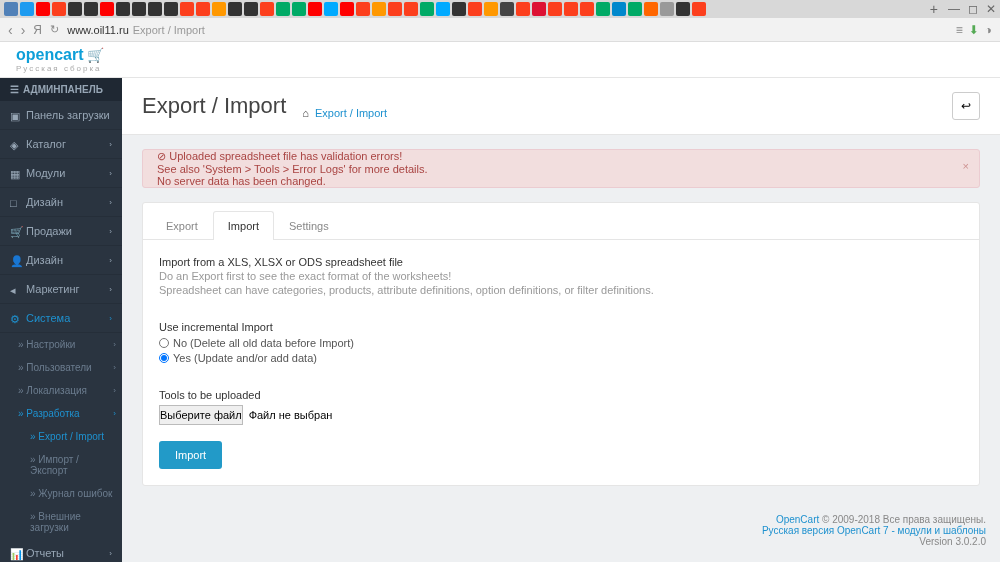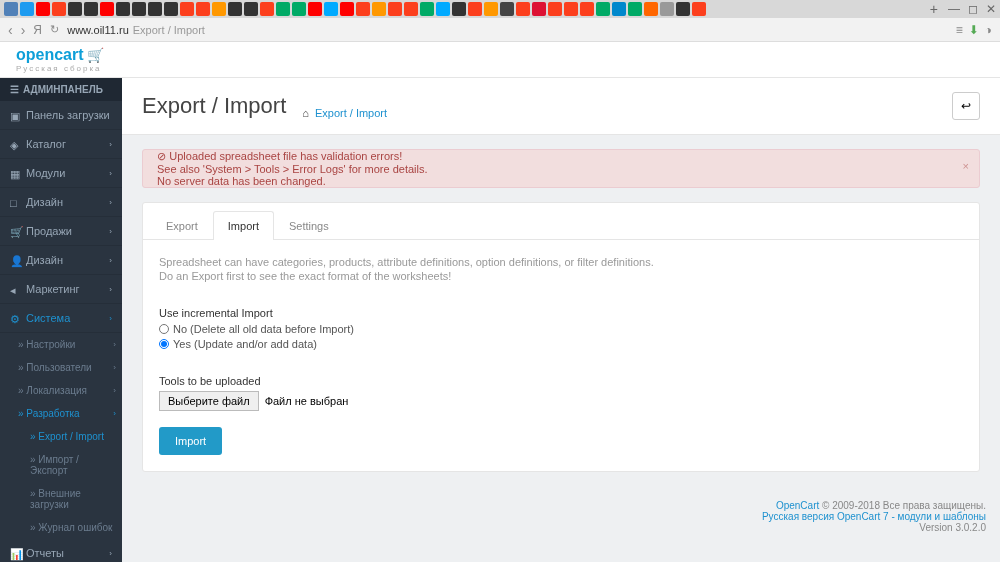--- a/index.html
+++ b/index.html
@@ -41,21 +41,21 @@
 .tab{padding:8px 14px;font-size:11px;color:#888;cursor:pointer;border:1px solid transparent;border-bottom:none;margin-bottom:-1px}
 .tab.active{color:#333;border-color:#e5e5e5;background:#fff;border-radius:3px 3px 0 0}
 .panel-body{padding:16px}
 .import-title{font-size:11px;color:#333;margin-bottom:2px}
 .import-help{font-size:11px;color:#999;margin-bottom:2px}
 .form-section{margin-top:25px}
 .form-label{font-size:11px;color:#333;margin-bottom:4px}
 .radio-row{font-size:11px;color:#555;margin:3px 0;display:flex;align-items:center;gap:4px}
 .radio{width:10px;height:10px}
 .file-row{display:flex;align-items:center;gap:6px;font-size:11px}
-.file-btn{border:1px solid #bbb;background:#efefef;padding:3px 8px;font-size:11px;cursor:pointer}
+.file-btn{border:1px solid #bbb;background:#efefef;padding:3px 0;font-size:11px;cursor:pointer}
 .btn-import{margin-top:16px;background:#229ac8;color:#fff;border:none;padding:8px 16px;font-size:11px;border-radius:3px;cursor:pointer}
 .footer{text-align:right;font-size:10px;color:#888;padding:14px}
 .footer a{color:#1e91cf;text-decoration:none}
 .chev{font-size:8px}
 .ico{width:10px;height:10px;display:inline-block}
 </style>
 </head>
 <body>
 
 <div class="browser-bar">
@@ -212,22 +212,22 @@
           <span class="chev">›</span>
         </div>
         <div class="side-sub active">
           <span>» Разработка</span>
           <span class="chev">›</span>
         </div>
       </div>
     <div id="side-subs2">
         <div class="side-sub2 active">» Export / Import</div>
         <div class="side-sub2">» Импорт / Экспорт</div>
+        <div class="side-sub2">» Журнал ошибок</div>
         <div class="side-sub2">» Внешние загрузки</div>
-        <div class="side-sub2">» Журнал ошибок</div>
       </div>
     <div class="side-item">
         <span class="side-item-left">
           <span class="ico">📊</span>
           <span>Отчеты</span>
         </span>
         <span class="chev">›</span>
       </div>
 
   </div>
@@ -254,22 +254,23 @@
       <span class="alert-close">×</span>
     </div>
 
     <div class="panel">
       <div class="tabs">
         <div class="tab">Export</div>
         <div class="tab active">Import</div>
         <div class="tab">Settings</div>
       </div>
       <div class="panel-body">
+        <div class="import-title">Import from a XLS, XLSX or ODS spreadsheet file</div>
+        <div class="import-help">Do an Export first to see the exact format of the worksheets!</div>
         <div class="import-help">Spreadsheet can have categories, products, attribute definitions, option definitions, or filter definitions.</div>
-        <div class="import-help">Do an Export first to see the exact format of the worksheets!</div>
 
         <div class="form-section">
           <div class="form-label">Use incremental Import</div>
           <label class="radio-row">
             <input type="radio" class="radio" name="inc" style="">
             <span>No (Delete all old data before Import)</span>
           </label>
           <label class="radio-row">
             <input type="radio" class="radio" name="inc" checked="" style="">
             <span>Yes (Update and/or add data)</span>

